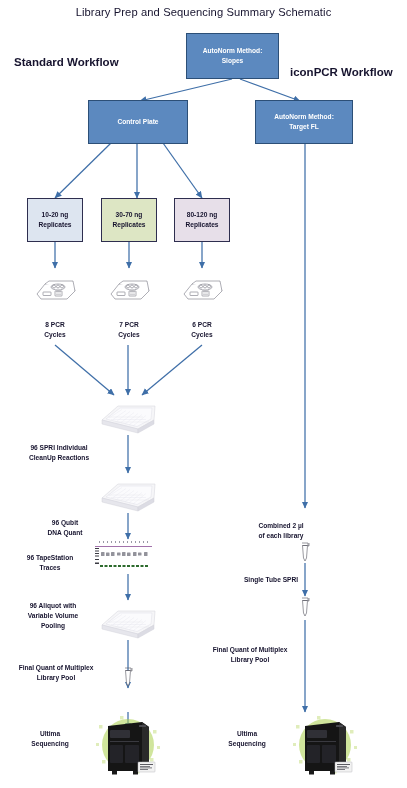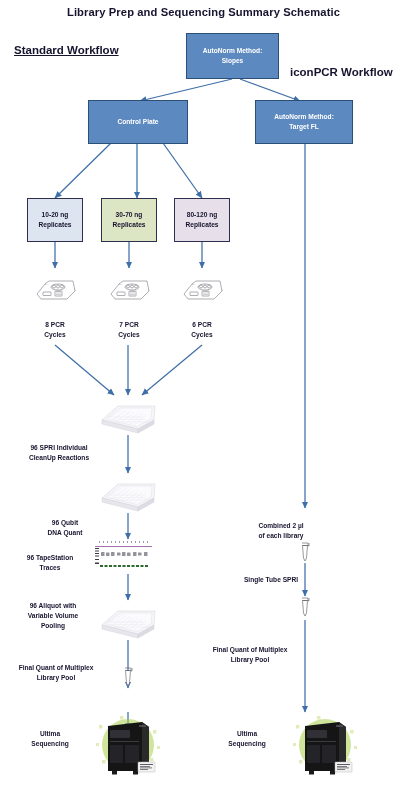--- a/index.html
+++ b/index.html
@@ -6,26 +6,26 @@
   body{
     width:407px;height:788px;position:relative;overflow:hidden;
     font-family:"Liberation Sans","DejaVu Sans",sans-serif;
     color:#11103a;
   }
   .canvas{position:absolute;left:0;top:0;width:407px;height:788px;}
   svg.wires{position:absolute;left:0;top:0;width:407px;height:788px;pointer-events:none;}
 
   .title{
     position:absolute;left:0;top:6px;width:407px;text-align:center;
-    font-size:11.2px;font-weight:bold;letter-spacing:.1px;color:#16132e;
+    font-size:11.2px;font-weight:normal;letter-spacing:.1px;color:#16132e;
   }
   .wf-label{
     position:absolute;font-size:11.5px;font-weight:bold;color:#16132e;white-space:nowrap;
   }
-  .wf-left{left:14px;top:44px;text-decoration:underline;}
+  .wf-left{left:14px;top:56px;}
   .wf-right{left:290px;top:50px;margin-top:16px;}
 
   .box{
     position:absolute;box-sizing:border-box;
     display:flex;align-items:center;justify-content:center;text-align:center;
     font-size:6.6px;font-weight:bold;line-height:1.45;
   }
   .box-blue{
     background:#5c89bf;border:1px solid #2c4f77;color:#ffffff;
   }

